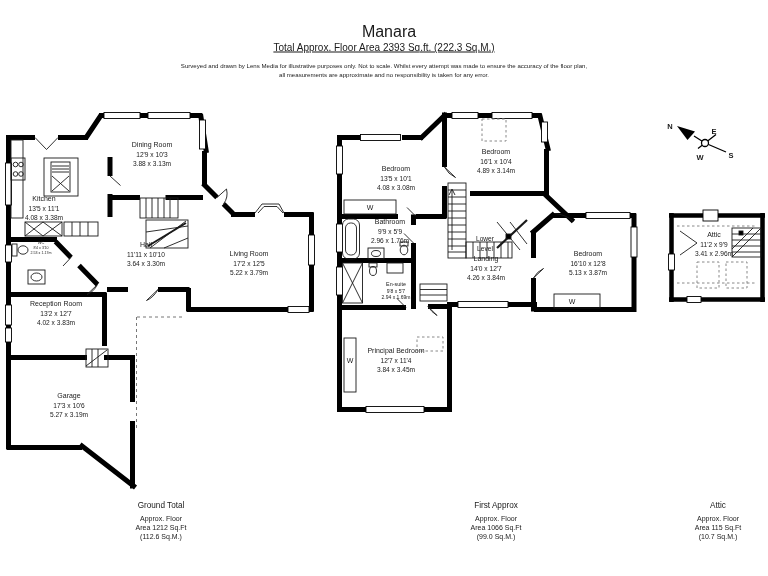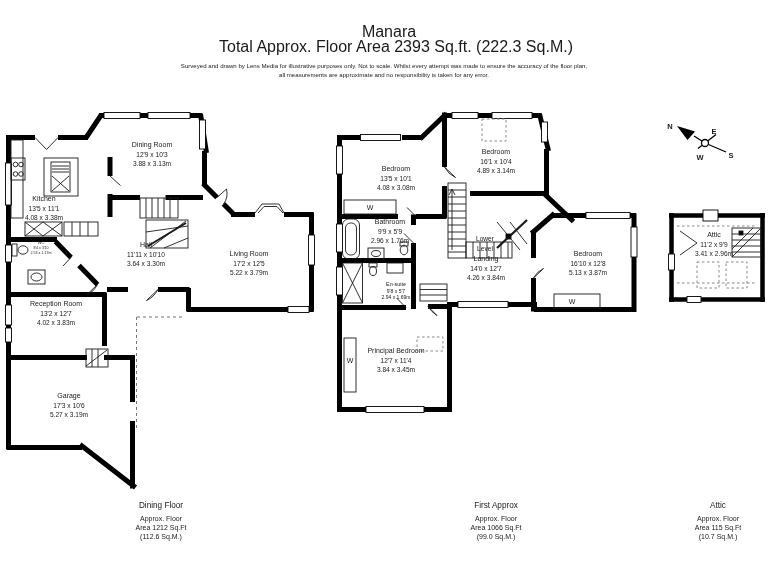--- a/index.html
+++ b/index.html
@@ -1,21 +1,21 @@
 <!DOCTYPE html>
 <html><head>
 <meta charset="utf-8">
 <style>
   html,body{margin:0;padding:0;background:#e8e8e8;}
   .page{position:relative;width:768px;height:576px;background:#ffffff;
         font-family:"Liberation Sans",sans-serif;color:#1a1a1a;overflow:hidden;}
   .abs{position:absolute;}
   .ctr{transform:translate(-50%,-50%);text-align:center;white-space:nowrap;}
   .hdr-title{top:32px;left:384px;font-size:16px;padding-left:10px;}
-  .hdr-sub{top:47px;left:396px;font-size:16px;}
+  .hdr-sub{top:47px;left:384px;font-size:10px;text-decoration:underline;}
   .hdr-disc{top:71px;left:384px;font-size:6.1px;line-height:8.6px;color:#222;}
   .room-label{font-size:6.6px;line-height:9.6px;}
   .room-label .rn{font-size:7px;}
   .sm-label{font-size:5px;line-height:6.6px;}
   .sm-label .rn{font-size:5.4px;}
   .wc-label{font-size:3.6px;line-height:4.8px;}
   .wc-label .rn{font-size:4px;}
   .w-label{font-size:7px;}
   .floor-caption{font-size:8.2px;}
   .floor-area{font-size:7px;line-height:9px;}
@@ -309,21 +309,21 @@
     <div class="rn">Attic</div>
     <div>11'2 x 9'9</div>
     <div>3.41 x 2.96m</div>
   </div>
 
   <div class="abs ctr compass-letter" style="left:670px;top:126px">N</div>
   <div class="abs ctr compass-letter" style="left:714px;top:131px">E</div>
   <div class="abs ctr compass-letter" style="left:700px;top:157px">W</div>
   <div class="abs ctr compass-letter" style="left:731px;top:155px">S</div>
 
-  <div class="abs ctr floor-caption" style="left:161px;top:505px">Dining Floor</div>
+  <div class="abs ctr floor-caption" style="left:161px;top:505px">Ground Total</div>
   <div class="abs floor-area" style="left:161px;top:514px;transform:translate(-50%,0);text-align:center">
     <div>Approx. Floor</div>
     <div>Area 1212 Sq.Ft</div>
     <div>(112.6 Sq.M.)</div>
   </div>
 
   <div class="abs ctr floor-caption" style="left:496px;top:505px">First Approx</div>
   <div class="abs floor-area" style="left:496px;top:514px;transform:translate(-50%,0);text-align:center">
     <div>Approx. Floor</div>
     <div>Area 1066 Sq.Ft</div>

